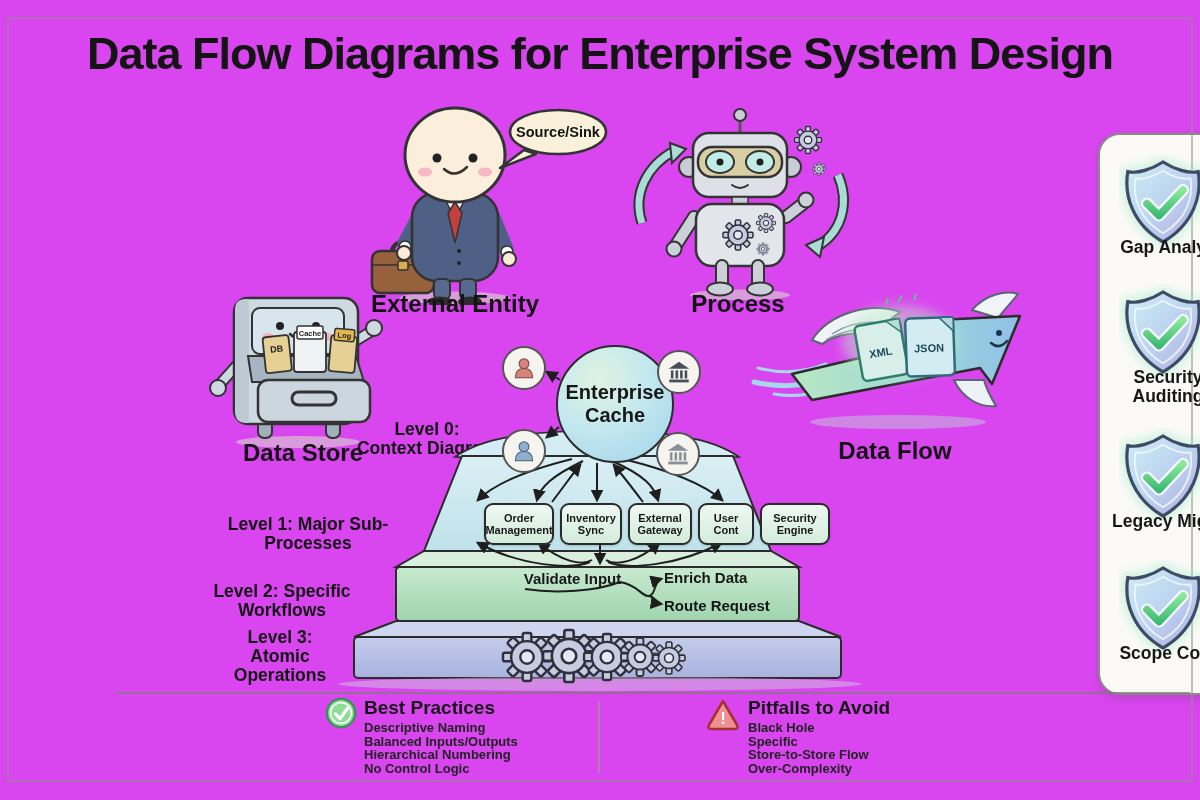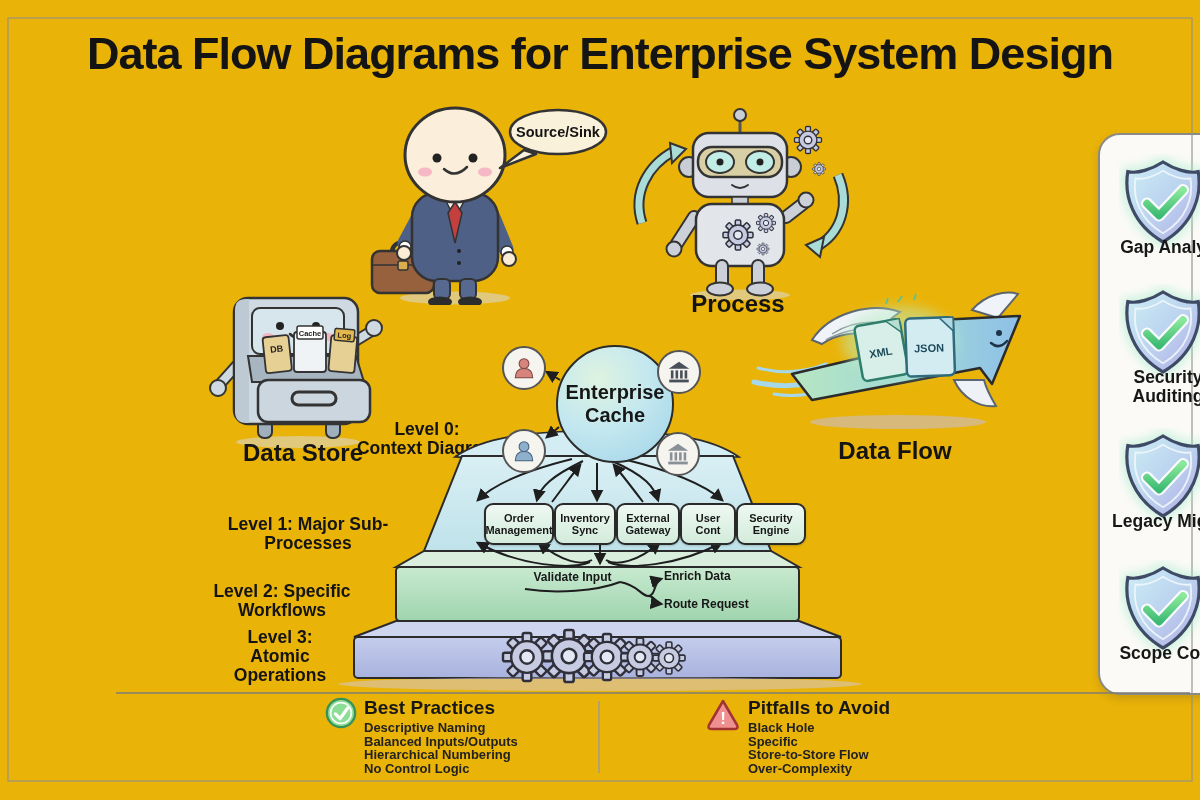--- a/index.html
+++ b/index.html
@@ -1,33 +1,33 @@
 <!DOCTYPE html>
 <html><head>
 <meta charset="utf-8">
 <style>
   html,body{margin:0;padding:0;background:#e8e6e0;}
-  #canvas{position:relative;width:1200px;height:800px;background:#eab308;overflow:hidden;
+  #canvas{position:relative;width:1200px;height:800px;background:#d946ef;overflow:hidden;
           font-family:"Liberation Sans",sans-serif;color:#171717;}
   .abs{position:absolute;}
   .lbl{position:absolute;font-weight:bold;color:#141414;text-align:center;line-height:1.08;}
   .title{left:0;top:30px;width:1200px;font-size:45px;font-weight:bold;letter-spacing:-1px;text-align:center;}
   .char-label{font-size:24px;}
   .lvl-label{font-size:17.5px;}
   .circle{position:absolute;left:556px;top:345px;width:114px;height:114px;border-radius:50%;
           border:2.5px solid #2b2b2b;display:flex;flex-direction:column;align-items:center;justify-content:center;
           background:radial-gradient(circle at 35% 28%, #def3e0 0%, #c4e8ef 45%, #9fd2e8 100%);
           font-size:20px;font-weight:bold;z-index:5;}
   .sat{position:absolute;width:40px;height:40px;border-radius:50%;border:2px solid #555;
        background:#f6f4ee;display:flex;align-items:center;justify-content:center;z-index:6;}
-  .boxrow{position:absolute;left:440px;top:503px;width:388px;display:flex;z-index:4;padding-left:44px;}
+  .boxrow{position:absolute;left:440px;top:503px;width:388px;display:flex;gap:6px;z-index:4;padding-left:44px;}
   .pbox{height:38px;border:2px solid #2a2a2a;border-radius:9px;display:flex;align-items:center;justify-content:center;
         text-align:center;font-weight:bold;font-size:11px;line-height:1.12;
         background:linear-gradient(#eef8f2,#d3ecdc);box-shadow:0 1px 2px rgba(40,70,60,.25);}
-  .l2txt{position:absolute;font-weight:bold;font-size:12px;text-align:center;z-index:4;}
+  .l2txt{position:absolute;font-weight:bold;font-size:15px;text-align:center;z-index:4;}
   .panel{position:absolute;left:1098px;top:133px;width:152px;height:558px;background:#fbfaf7;
          border:2px solid #8a8a84;border-radius:22px;box-shadow:0 4px 8px rgba(60,60,60,.18);}
   .shield{position:absolute;width:88px;height:96px;z-index:3;}
   .sh-lab{position:absolute;font-weight:bold;font-size:17.5px;text-align:center;line-height:1.1;z-index:3;}
   .foot-h{position:absolute;font-size:19px;font-weight:bold;}
   .foot-list{position:absolute;font-size:13px;line-height:13.5px;font-weight:bold;color:#222;}
   .foot-list div{white-space:nowrap;}
   svg{display:block;}
 </style>
 </head>
@@ -175,20 +175,21 @@
     <ellipse cx="65" cy="69" rx="7" ry="4.5" fill="#f5b8c4"></ellipse>
       <ellipse cx="125" cy="69" rx="7" ry="4.5" fill="#f5b8c4"></ellipse>
     <path d="M84,66 Q95,76 107,64" fill="none" stroke="#333" stroke-width="2.5" stroke-linecap="round"></path>
   </svg>
 
   <svg class="abs" style="left:498px;top:106px" width="115" height="64" viewBox="0 0 115 64">
     <polygon points="26,44 2,62 38,48" fill="#faf1da" stroke="#333" stroke-width="2.5" stroke-linejoin="round"></polygon>
     <ellipse cx="60" cy="26" rx="48" ry="22" fill="#faf1da" stroke="#333" stroke-width="2.5"></ellipse>
     <text x="60" y="31" text-anchor="middle" font-size="14.5" font-weight="bold" fill="#141414">Source/Sink</text>
   </svg>
+  <div class="lbl char-label" style="left:355px;top:291px;width:200px;">External Entity</div>
 
   <svg class="abs" style="left:620px;top:105px" width="240" height="195" viewBox="0 0 240 195">
     <ellipse cx="120" cy="190" rx="50" ry="5.5" fill="#d9d6cc" opacity="0.6"></ellipse>
     <path d="M22,118 C12,88 28,60 54,46" fill="none" stroke="#333" stroke-width="11"></path>
     <path d="M22,118 C12,88 28,60 54,46" fill="none" stroke="#a9dcd6" stroke-width="7"></path>
     <polygon points="50,38 66,44 52,58" fill="#a9dcd6" stroke="#333" stroke-width="2"></polygon>
     <path d="M218,70 C230,98 222,128 196,142" fill="none" stroke="#333" stroke-width="11"></path>
     <path d="M218,70 C230,98 222,128 196,142" fill="none" stroke="#a9dcd6" stroke-width="7"></path>
     <polygon points="186,140 204,132 200,152" fill="#a9dcd6" stroke="#333" stroke-width="2"></polygon>
     <use href="#gear" x="-50" y="-50" width="100" height="100" transform="translate(188,35) scale(0.27)"></use>

